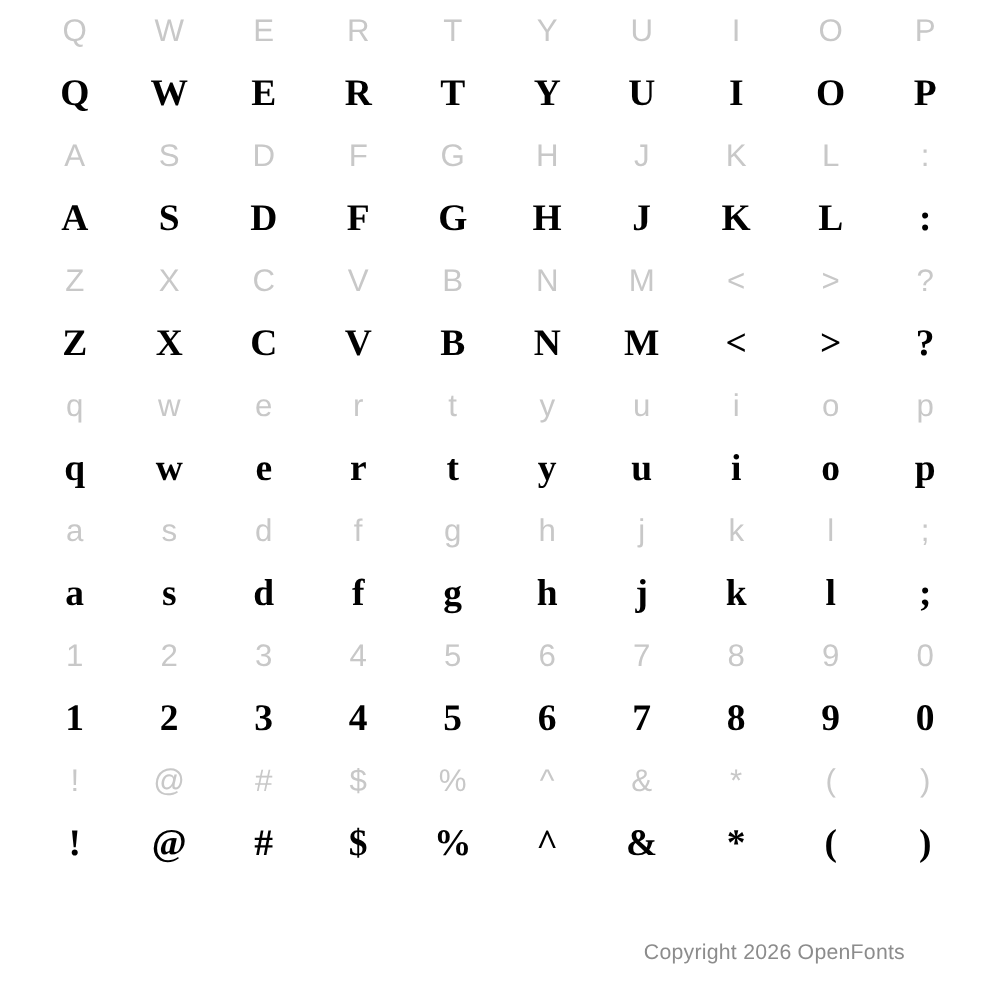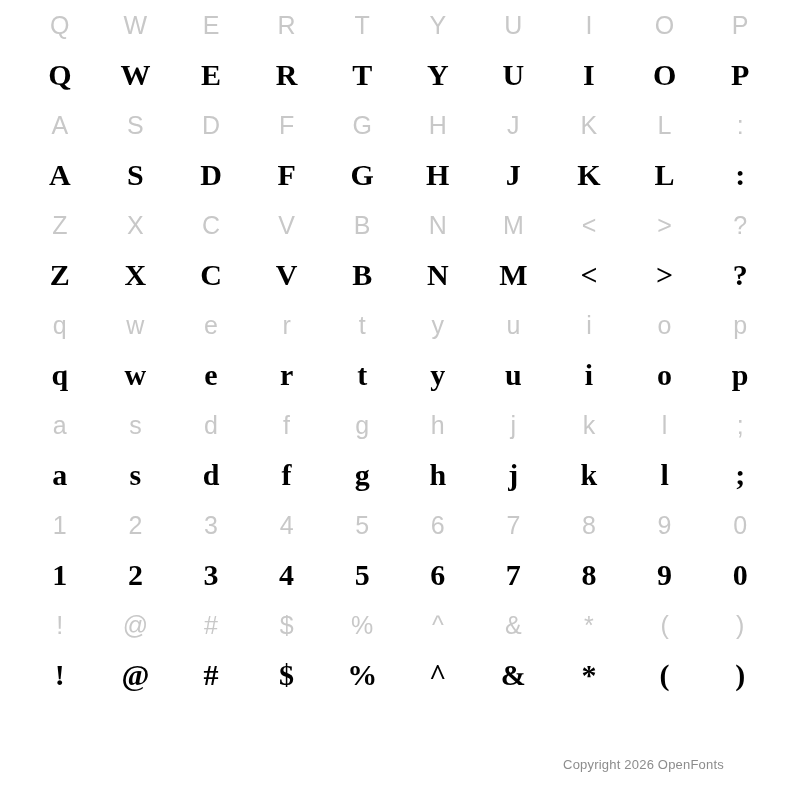--- a/index.html
+++ b/index.html
@@ -61,21 +61,21 @@
     color: #000000;
   }
   .footer {
     position: absolute;
     left: 0;
     right: 0;
     bottom: 28px;
     text-align: right;
     padding-right: 76px;
     font-family: "Liberation Sans", sans-serif;
-    font-size: 13px;
+    font-size: 17px;
     color: #8c8c8c;
     letter-spacing: 0.2px;
   }
 </style>
 </head>
 <body>
 
 <div class="sheet">
   <div class="specimen" id="specimen">
       <div class="row ghost">

